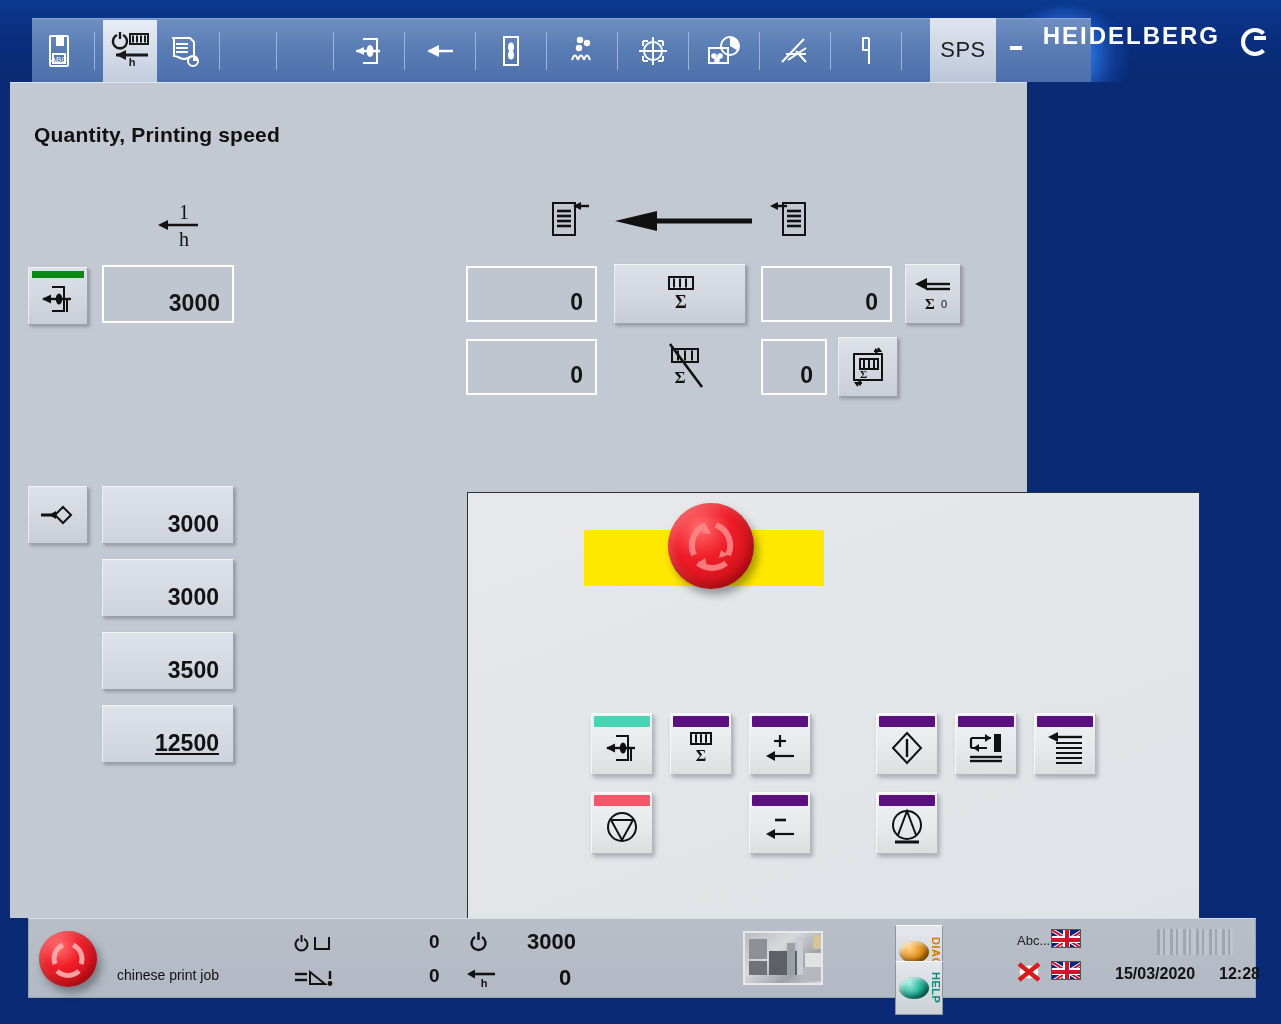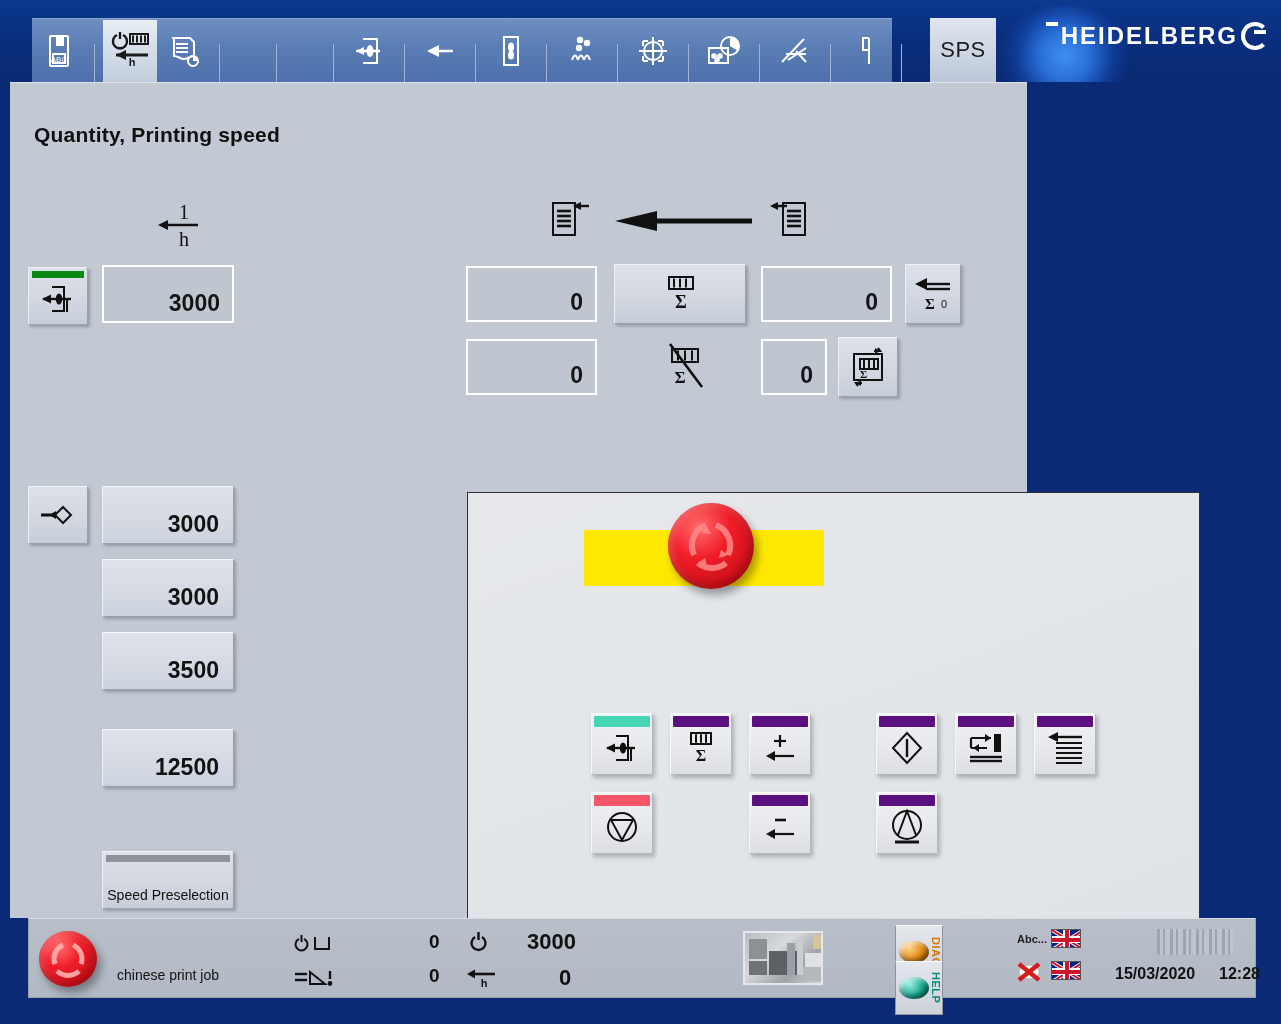--- a/index.html
+++ b/index.html
@@ -19,37 +19,37 @@
   #topbar .glow {
     position:absolute; left:1000px; top:6px; width:130px; height:110px;
     border-radius:50%;
     background: radial-gradient(circle at 50% 45%, #3f8ff0 0%, #2a6fd8 28%, rgba(20,70,170,0.55) 55%, rgba(10,45,130,0) 75%);
     filter: blur(2px);
   }
   #logo {
     position:absolute; right:18px; top:22px;
     color:#fff; font-weight:bold; font-size:24px; letter-spacing:2px;
     font-family:"Liberation Sans", sans-serif;
-    display:flex; align-items:flex-start; gap:3px;
+    display:flex; align-items:flex-end; gap:21px;
   }
   #logo .bar { display:inline-block; width:12px; height:4px; background:#fff; }
   #logo .cmark { display:inline-block; position:relative; width:22px; height:22px; }
   #logo .cmark:before {
     content:""; position:absolute; left:0; top:0; width:20px; height:20px;
     border:4px solid #fff; border-radius:50%; border-right-color:transparent;
   }
   #logo .cmark:after {
     content:""; position:absolute; left:13px; top:8px; width:12px; height:4px; background:#fff;
   }
 
   
   #toolbar {
-    position:absolute; left:32px; top:18px; width:860px; height:64px;
+    position:absolute; left:32px; top:18px; width:1059px; height:64px;
     background: linear-gradient(180deg,#6f8fc0 0%, #5a7db5 45%, #4d70ab 100%);
-    display:flex; align-items:flex-end;
+    display:flex; align-items:center;
     border-top:1px solid #8aa6d0;
   }
   .tb-item {
     width:54px; height:62px; display:flex; align-items:center; justify-content:center;
     position:relative; flex:0 0 auto;
   }
   .tb-item.active {
     background: linear-gradient(180deg,#e8edf5 0%, #d3dce8 55%, #c2ccdc 100%);
   }
   .tb-item.active svg { color:#1a1a1a; }
@@ -330,26 +330,22 @@
     <svg width="42" height="32" viewBox="0 0 42 32" fill="none" stroke="#111" stroke-width="2">
       <path d="M26 16 L34 8 L42 16 L34 24 Z" transform="translate(-8,0)"></path>
       <line x1="4" y1="16" x2="16" y2="16" stroke-width="3"></line>
       <path d="M12 16l7-4v8z" fill="#111" stroke="none"></path>
     </svg>
   </div>
 
   <div class="valbtn" style="left:92px;top:403px;width:132px;height:58px;">3000</div>
   <div class="valbtn" style="left:92px;top:476px;width:132px;height:58px;">3000</div>
   <div class="valbtn" style="left:92px;top:549px;width:132px;height:58px;">3500</div>
-  <div class="valbtn" style="left:92px;top:646px;width:132px;height:58px;">12500</div>
-
-  <div class="btn" style="left:92px;top:768px;width:132px;height:58px;align-items:flex-end;justify-content:center;padding-bottom:5px;font-size:14px;color:#111;">
-    <div class="capbar" style="background:#8e939c;"></div>
-    <span>Speed Preselection</span>
-  </div>
+  <div class="valbtn" style="left:92px;top:622px;width:132px;height:58px;text-decoration:underline;">12500</div>
+
 
   <div style="position:absolute;left:535px;top:112px;width:50px;height:50px">
     <svg width="50" height="50" viewBox="0 0 50 50" fill="none" stroke="#111" stroke-width="2">
       <path d="M8 8h22v32H8z"></path>
       <line x1="12" y1="16" x2="26" y2="16" stroke-width="2.6"></line>
       <line x1="12" y1="21" x2="26" y2="21" stroke-width="2.6"></line>
       <line x1="12" y1="26" x2="26" y2="26" stroke-width="2.6"></line>
       <line x1="12" y1="31" x2="26" y2="31" stroke-width="2.6"></line>
       <line x1="44" y1="11" x2="30" y2="11" stroke-width="2.4"></line>
       <path d="M28 11l8-4v8z" fill="#111" stroke="none"></path>
@@ -588,21 +584,21 @@
 
   <div class="lamp" style="left:866px;top:6px;">
     <div class="bulb" style="background: radial-gradient(circle at 35% 30%, #ffd18a 0%, #e08a10 55%, #a05c00 100%);"></div>
     <div class="vtxt" style="color:#d47a00;">DIAG</div>
   </div>
   <div class="lamp" style="left:866px;top:42px;">
     <div class="bulb" style="background: radial-gradient(circle at 35% 30%, #9ff0e0 0%, #15a890 55%, #07675a 100%);"></div>
     <div class="vtxt" style="color:#0b8a78;">HELP</div>
   </div>
 
-  <div class="sb-lbl" style="left:988px;top:14px;font-size:11px;color:#222;font-weight:bold;">Abc...</div>
+  <div class="sb-lbl" style="left:988px;top:14px;font-size:13px;color:#222;">Abc...</div>
   <div style="position:absolute;left:1022px;top:10px;">
     <span class="flag">
       <span class="fb"></span><span class="d1"></span><span class="d2"></span>
       <span class="d1r"></span><span class="d2r"></span>
       <span class="cw-h"></span><span class="cw-v"></span>
       <span class="cr-h"></span><span class="cr-v"></span>
     </span>
   </div>
   <div style="position:absolute;left:986px;top:42px;width:28px;height:22px;">
     <svg width="28" height="22" viewBox="0 0 28 22">

